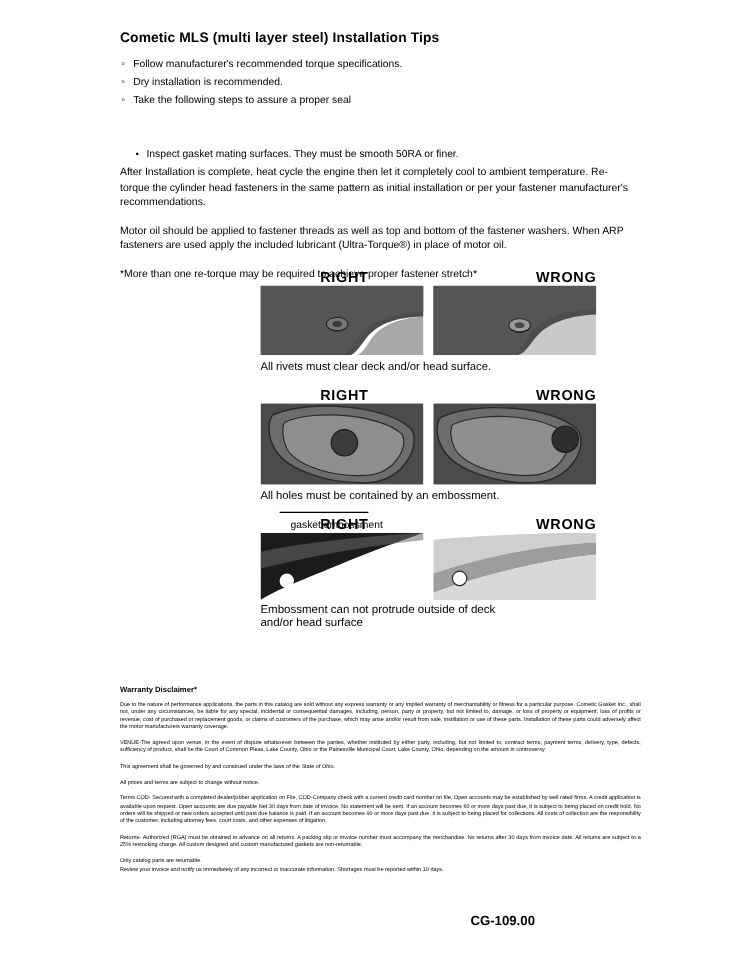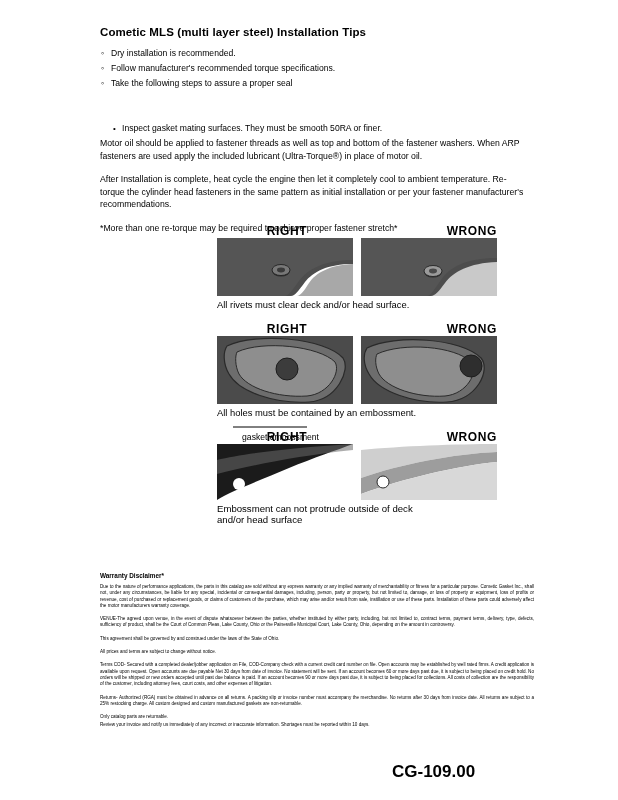--- a/index.html
+++ b/index.html
@@ -133,45 +133,45 @@
   }
   .warranty p{
     font-size:4.6px;
     line-height:6.3px;
     margin:0 0 7px 0;
     text-align:justify;
   }
   .docnum{
     position:absolute;
     left:392px;top:762px;
-    font-size:17px;
+    font-size:11px;
     font-weight:bold;
   }
 </style>
 </head>
 <body>
 
 <div class="page">
 
   <div class="content">
     <h1 class="title">Cometic MLS (multi layer steel) Installation Tips</h1>
 
     <ul class="bullets">
+      <li>Follow manufacturer's recommended torque specifications.</li>
       <li>Dry installation is recommended.</li>
-      <li>Follow manufacturer's recommended torque specifications.</li>
       <li>
         <span>Take the following steps to assure a proper seal</span>
         <ul class="sub">
           <li>Inspect gasket mating surfaces.  They must be smooth 50RA or finer.</li>
         </ul>
       </li>
     </ul>
 
+    <p class="body">After Installation is complete, heat cycle the engine then let it completely cool to ambient temperature. Re-torque the cylinder head fasteners in the same pattern as initial installation or per your fastener manufacturer's recommendations.</p>
     <p class="body">Motor oil should be applied to fastener threads as well as top and bottom of the fastener washers. When ARP fasteners are used apply the included lubricant (Ultra-Torque®) in place of motor oil.</p>
-    <p class="body">After Installation is complete, heat cycle the engine then let it completely cool to ambient temperature. Re-torque the cylinder head fasteners in the same pattern as initial installation or per your fastener manufacturer's recommendations.</p>
     <p class="body last">*More than one re-torque may be required to achieve proper fastener stretch*</p>
   </div>
 
   <div class="figures">
 
     <div class="fig-row">
       <div class="fig-hdr">
         <span class="hdr-right">RIGHT</span>
         <span class="hdr-wrong">WRONG</span>
       </div>

